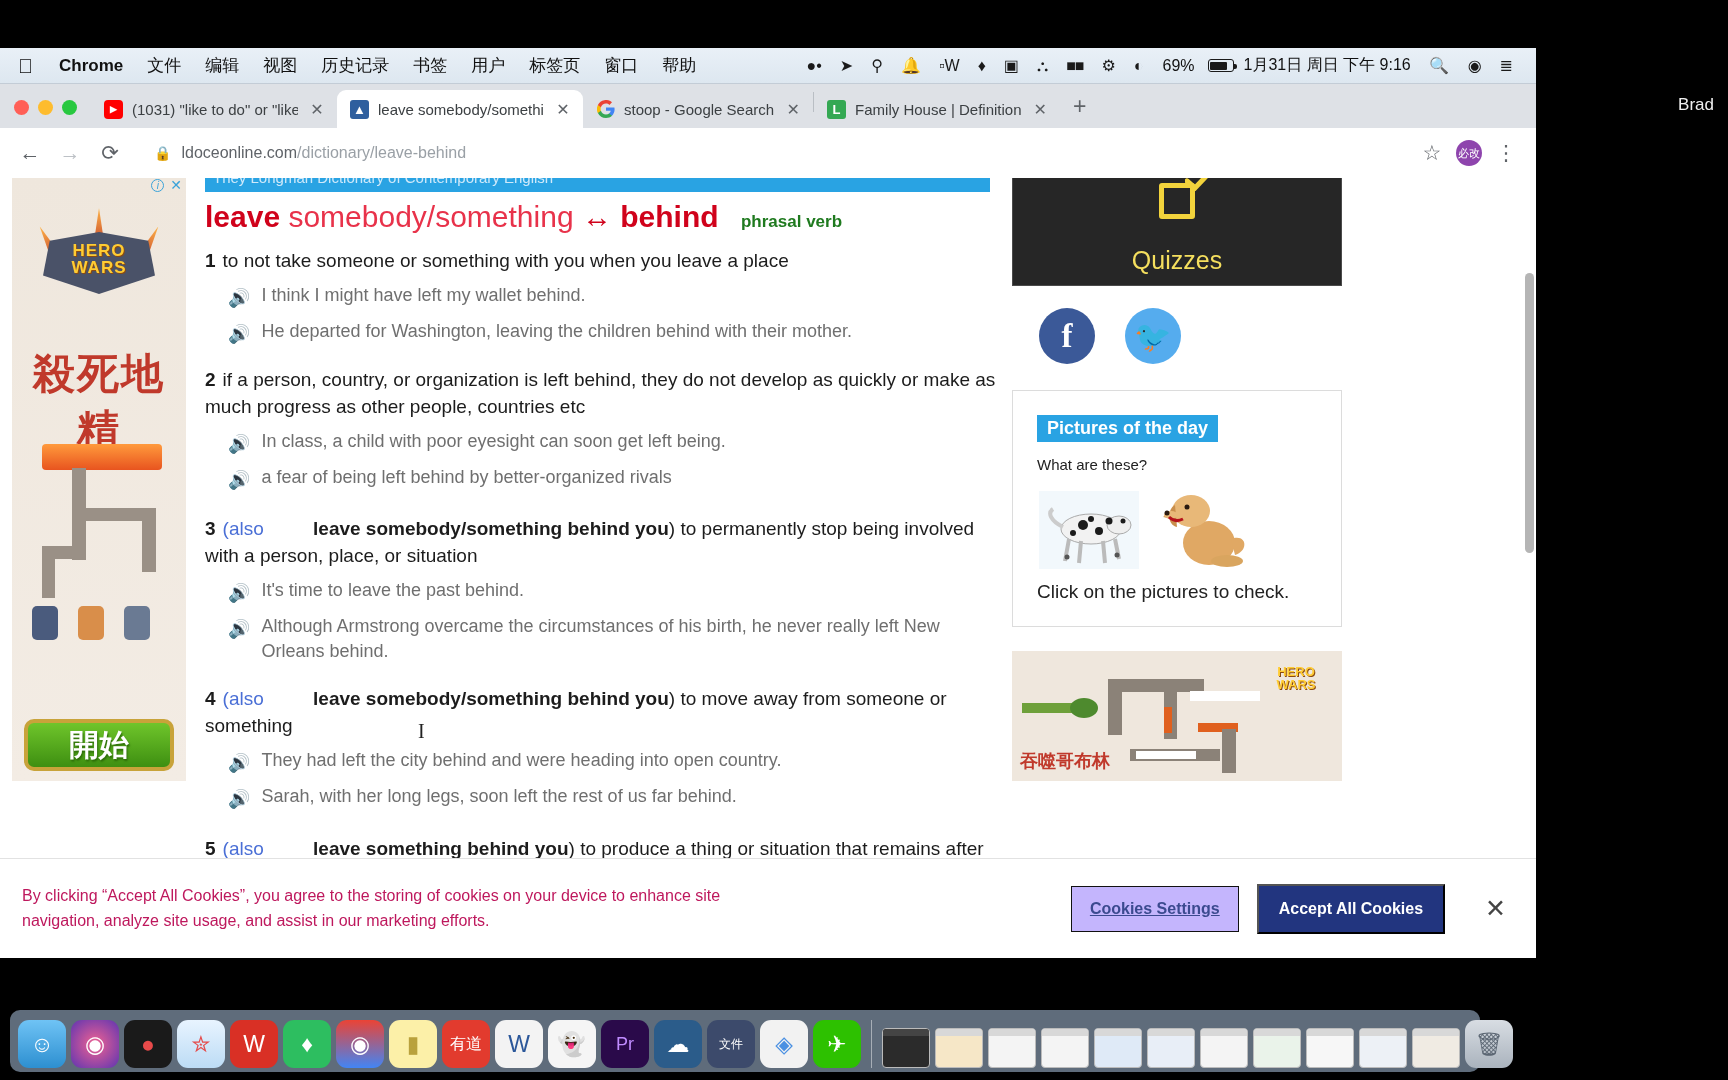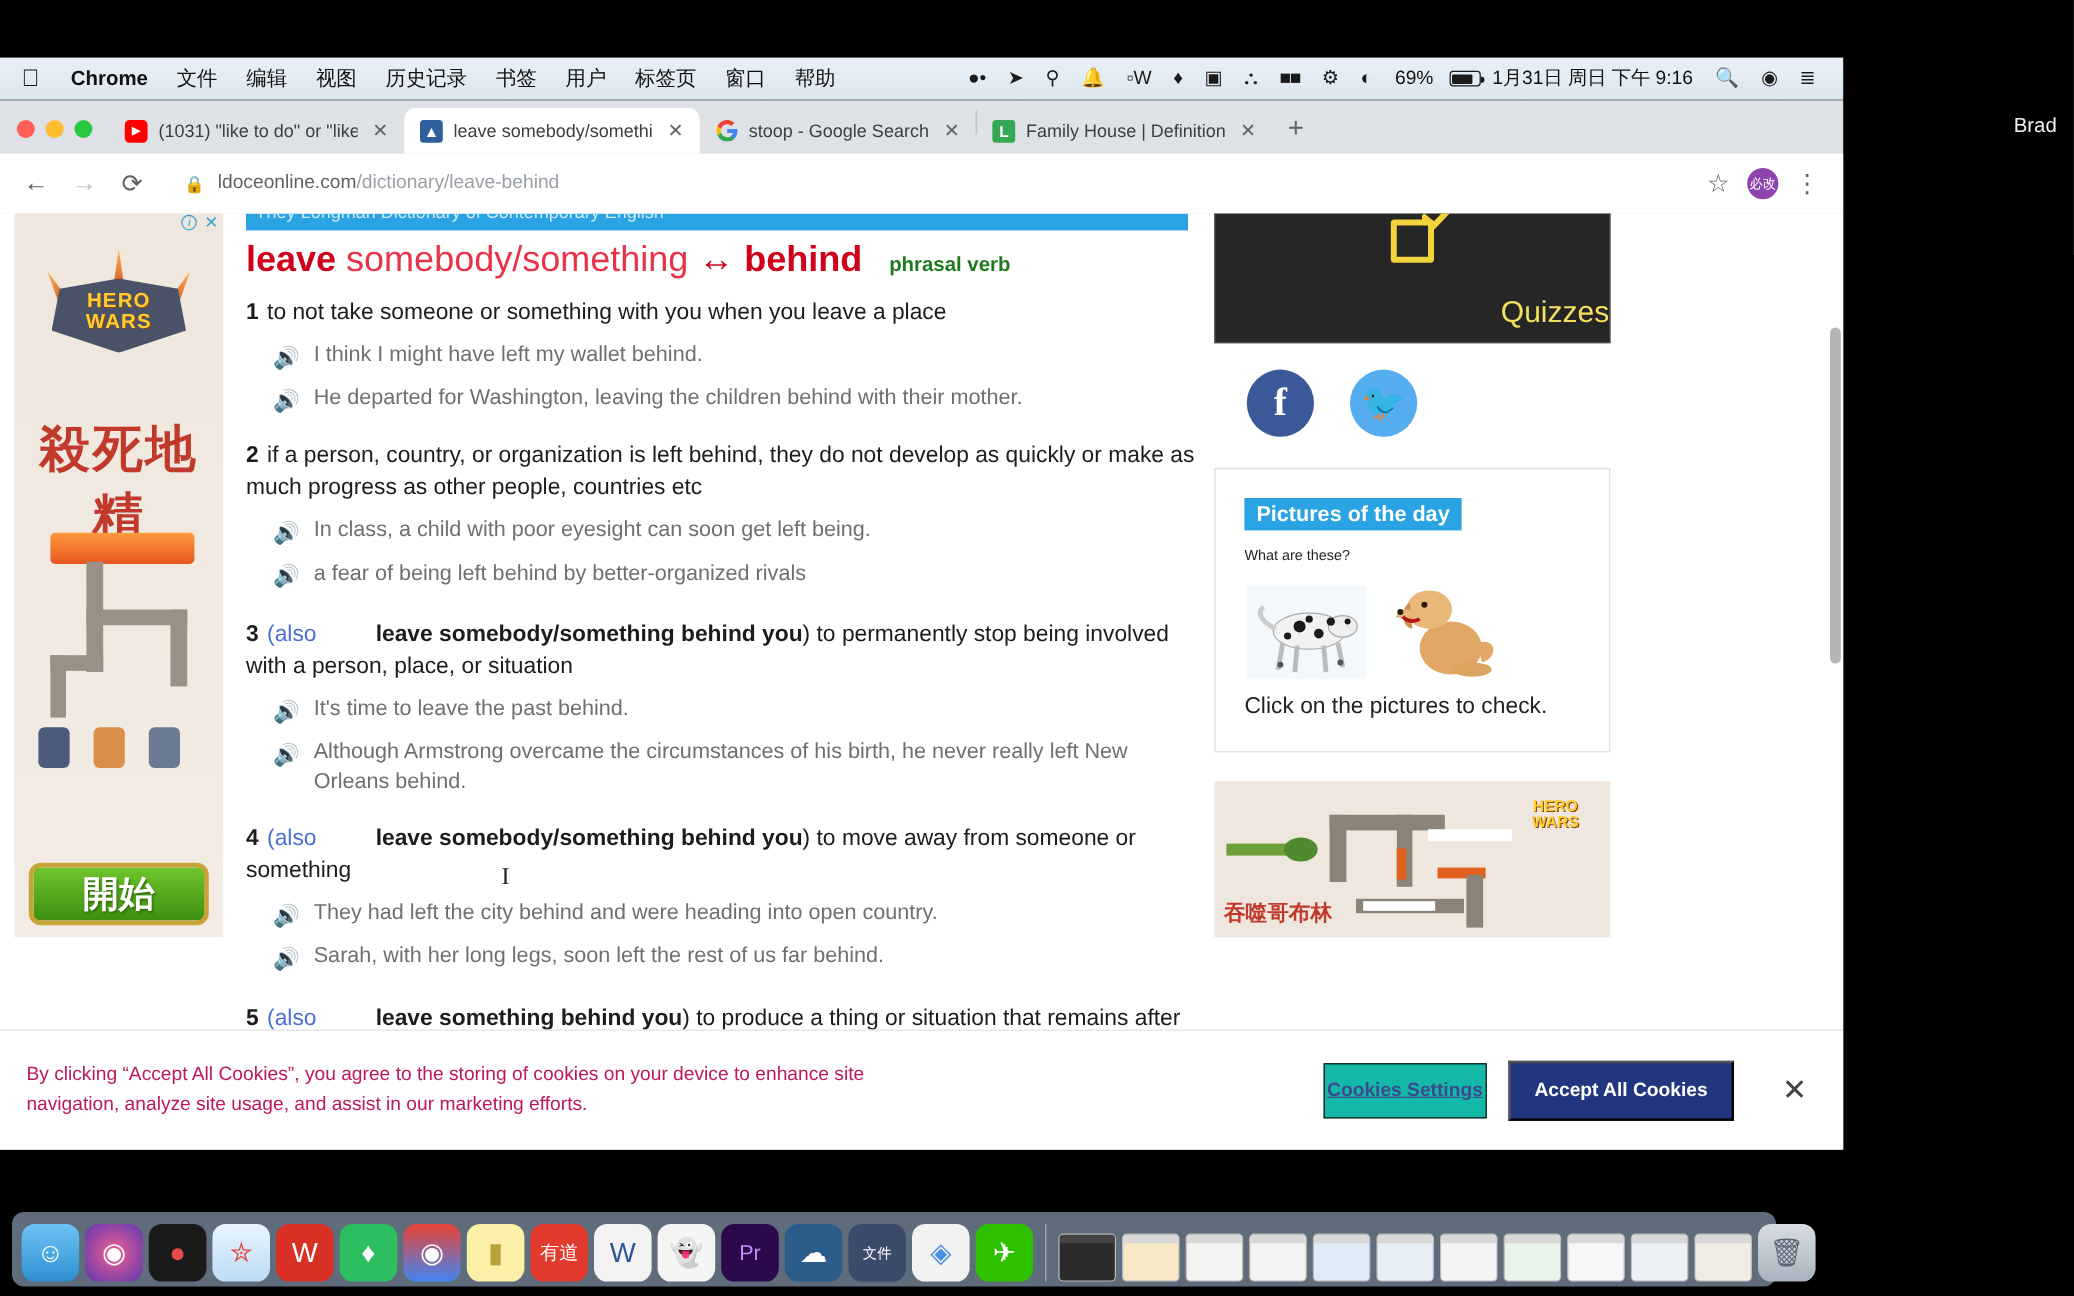--- a/index.html
+++ b/index.html
@@ -126,52 +126,52 @@
   .sense b { font-weight:bold;margin-left:44px; }
   .ex { display:flex; gap:11px; margin:8px 0 0 23px; font-size:18px; color:#6f6f6f; line-height:1.4; align-items:flex-start;}
   .spk { flex:0 0 22px; margin-top:3px; color:#7b7b7b; }
 
   
   .rail { position:absolute; left:1012px; top:-10px; width:330px; }
   .quiz-box { height:118px; background:#262626; position:relative; border:1px solid #4a4a4a;}
   .quiz-sq { position:absolute; left:50%; transform:translateX(-50%); top:14px; width:36px; height:36px;
              border:5px solid #f2d33c; border-radius:3px;}
   .quiz-tick { position:absolute; left:calc(50% + 8px); top:-2px; width:30px; height:24px; }
-  .quiz-label { position:absolute; bottom:10px; width:100%; text-align:right;
+  .quiz-label { position:absolute; bottom:10px; width:100%; text-align:center;
                 color:#f5df5e; font-size:25px; }
   .social { display:flex; gap:30px; margin:22px 0 0 27px;}
   .soc { width:56px; height:56px; border-radius:50%; display:flex; align-items:center; justify-content:center;
          color:#fff; font-size:33px; font-weight:bold;}
   .soc.fb { background:#3b5998; font-family:"Liberation Serif",serif;}
   .soc.tw { background:#55acee; font-size:30px;}
   .potd { margin-top:26px; border:1px solid #dcdcdc; height:237px; position:relative; background:#fff;}
   .potd-title { display:inline-block; background:#29a3e3; color:#fff; font-weight:bold; font-size:18px;
                 padding:3px 10px; margin:24px 0 0 24px;}
-  .potd-q { font-size:12px; color:#222; margin:14px 0 0 24px; }
+  .potd-q { font-size:15px; color:#222; margin:14px 0 0 24px; }
   .potd-imgs { display:flex; gap:22px; margin:10px 0 0 26px; align-items:flex-end;}
   .potd-note { font-size:19px; color:#222; margin:12px 0 0 24px;}
   .dog-a { width:100px; height:78px; background:#f2f8fc; position:relative;}
   .dog-b { width:90px; height:86px; position:relative;}
   .ad-right { margin-top:24px; height:130px; background:#efe7dd; position:relative; border:0; overflow:hidden;}
   .ad-right .ad-badges { right:3px; top:2px;}
   .ad-r-cn{position:absolute;left:8px;bottom:8px;font-size:18px;color:#c0392b;font-weight:bold;}
   .hw-mini{position:absolute;right:4px;top:14px;width:84px;text-align:center;font-weight:bold;font-size:13px;color:#ffcc33;text-shadow:1px 1px 0 #8b4a10;line-height:13px;}
 
   
   .vscroll { position:absolute; right:2px; top:95px; width:9px; height:280px; background:#b5b5b5; border-radius:5px;}
 
   
   .cookie {
     position:absolute; left:0; bottom:0; width:100%; min-height:100px; background:#fff;
     border-top:1px solid #e2e2e2; display:flex; align-items:center; padding:16px 22px;
   }
   .cookie-text { font-size:16px; color:#be185d; line-height:1.55; max-width:760px;}
   .cookie-actions { margin-left:auto; display:flex; align-items:center; gap:18px;}
-  .btn-settings { border:1px solid #111; background:#14b8a6; color:#3b4a8f; font-size:16px;
-                  font-weight:bold; padding:13px 2px; text-decoration:underline; white-space:nowrap;}
+  .btn-settings { border:1px solid #111; background:#c4b5fd; color:#3b4a8f; font-size:16px;
+                  font-weight:bold; padding:13px 18px; text-decoration:underline; white-space:nowrap;}
   .btn-accept { background:#22357f; color:#fff; font-size:16px; font-weight:bold;
                 padding:14px 20px; white-space:nowrap;}
   .cookie-close { font-size:25px; color:#444; margin-left:22px; margin-right:8px;}
 
   
   .caret { position:absolute; left:418px; top:542px; width:2px; height:22px; color:#222;
            font-size:20px; font-family:"Liberation Serif",serif;}
 
   
   .dock {

